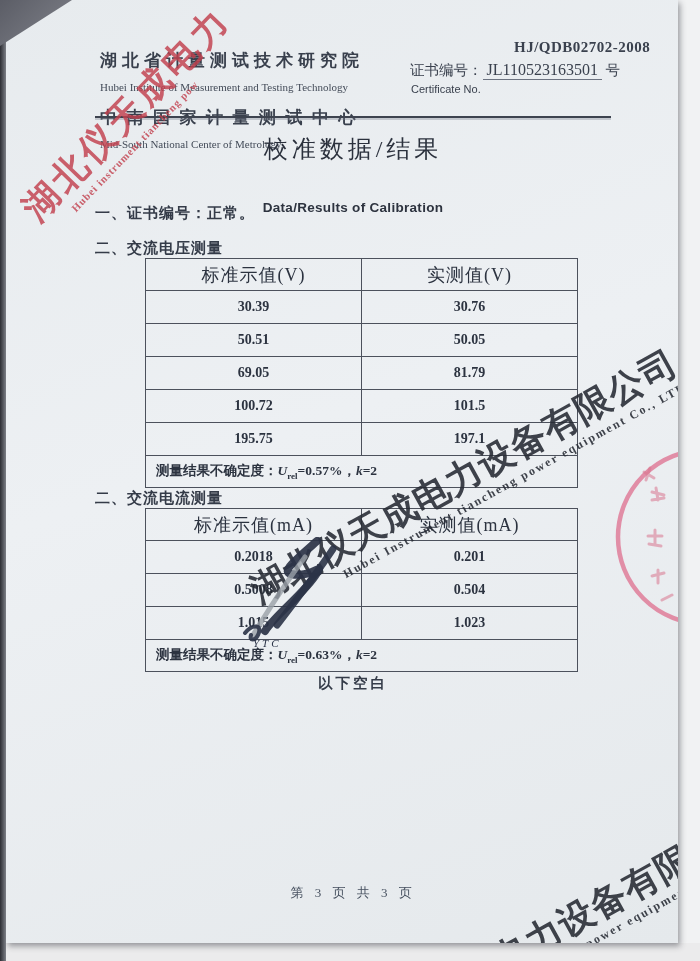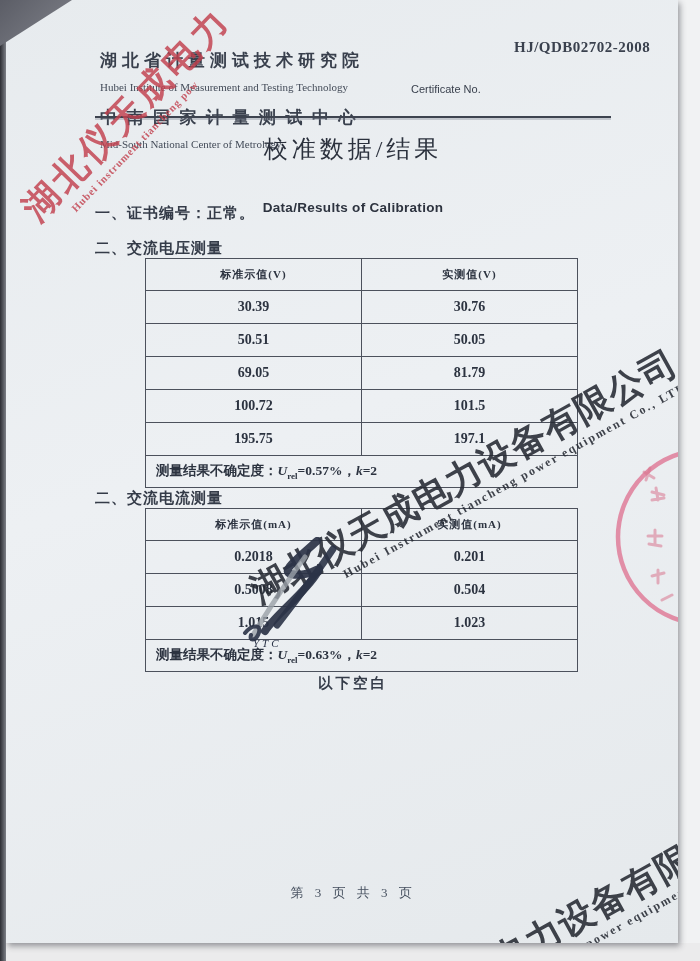--- a/index.html
+++ b/index.html
@@ -21,21 +21,21 @@
   .cert-no{border-bottom:1.5px solid #6b7280;padding:0 4px 1px 4px;font-size:16px;}
   .cert-en{font-family:"Liberation Sans",sans-serif;font-size:11px;color:#39404d;}
   .hr-rule{height:2px;background:#3d434f;box-shadow:0 2px 0 rgba(120,126,140,.35);}
   
   .title-cn{font-weight:400;font-size:24px;color:#2b313d;letter-spacing:4px;text-align:center;}
   .title-en{font-family:"Liberation Sans",sans-serif;font-weight:700;font-size:13.5px;color:#2d333f;text-align:center;letter-spacing:.3px;margin-top:32px;}
   .section-line{font-size:15px;color:#343b48;font-weight:600;letter-spacing:1px;white-space:nowrap;}
   
   table.cal{border-collapse:collapse;width:433px;table-layout:fixed;}
   table.cal th,table.cal td{border:1px solid #4c515c;text-align:center;color:#2c3340;font-size:14px;}
-  table.cal th{height:29px;font-weight:700;letter-spacing:1px;font-size:11px;margin-top:48px;}
+  table.cal th{height:29px;font-weight:400;letter-spacing:1px;font-size:18px;margin-top:48px;}
   table.cal td{height:30px;font-weight:700;}
   table.cal td.uncert{text-align:left;padding-left:10px;font-weight:700;font-size:13.5px;height:29px;}
   .t2 td{height:28px;}
   sub{font-size:9px;}
   .blank-below{font-size:14.5px;color:#353c49;letter-spacing:3px;text-align:center;font-weight:600;}
   .page-footer{font-size:13px;color:#46505f;letter-spacing:4px;text-align:center;}
   
   .wm{position:absolute;transform-origin:left top;white-space:nowrap;pointer-events:none;}
   .wm-big{font-weight:700;}
   .wm-red{color:#c2404e;opacity:.82;z-index:25;}
@@ -57,20 +57,23 @@
 
     <div class="abs" style="left:94px;top:49px;">
       <div class="inst-cn">湖北省计量测试技术研究院</div>
       <div class="inst-en">Hubei Institute of Measurement and Testing Technology</div>
       <div class="inst-cn inst-cn2" style="margin-top:13px;">中南国家计量测试中心</div>
       <div class="inst-en">Mid-South National Center of Metrology</div>
     </div>
 
     <div class="abs doc-code" style="left:508px;top:39px;">HJ/QDB02702-2008</div>
 
+    <div class="abs cert-line" style="left:404px;top:61px;">
+      <span>证书编号：</span><span class="cert-no">JL110523163501</span> <span>号</span>
+    </div>
     <div class="abs cert-en" style="left:405px;top:83px;">Certificate No.</div>
 
     <div class="abs hr-rule" style="left:89px;top:116px;width:516px;"></div>
 
     <div class="abs title-cn" style="left:89px;top:133px;width:516px;">校准数据/结果</div>
     <div class="abs title-en" style="left:89px;top:168px;width:516px;">Data/Results of Calibration</div>
 
     <div class="abs section-line" style="left:89px;top:204px;">一、证书编号：正常。</div>
     <div class="abs section-line" style="left:89px;top:239px;">二、交流电压测量</div>
 

